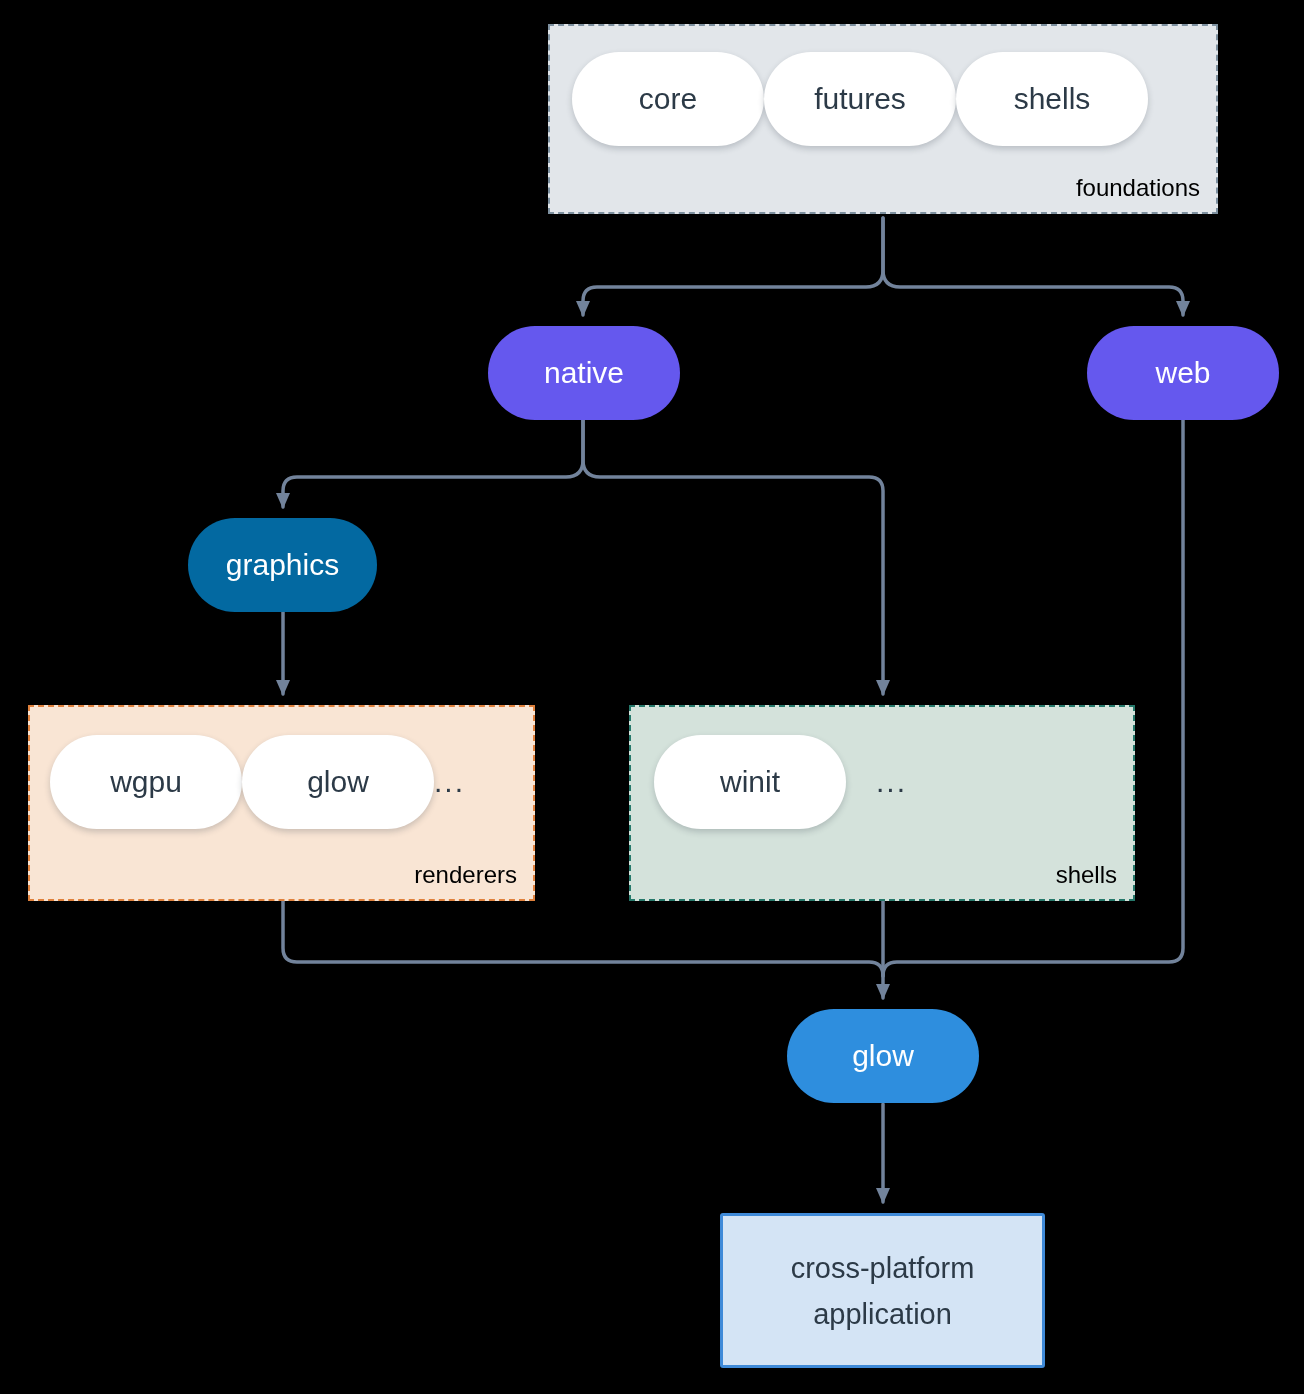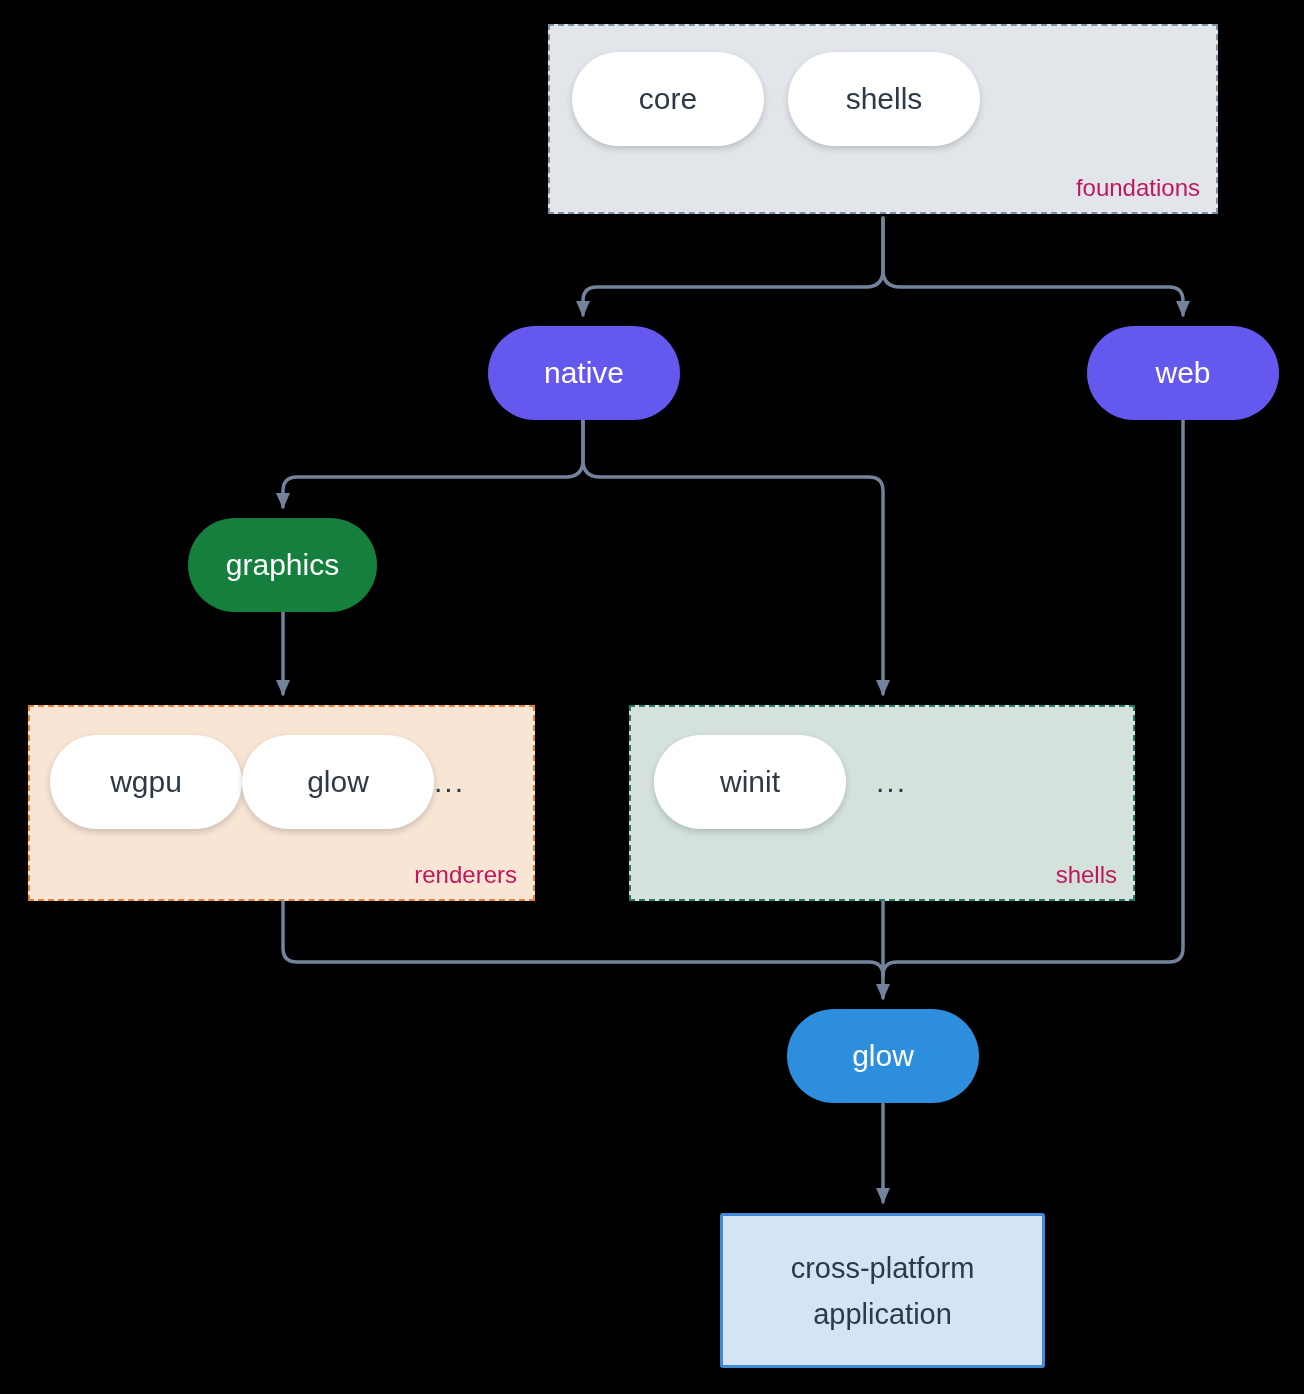--- a/index.html
+++ b/index.html
@@ -7,28 +7,28 @@
     position:relative;width:1304px;height:1394px;background:#000000;
     font-family:"Liberation Sans", sans-serif;overflow:hidden;
   }
   svg.edges{position:absolute;left:0;top:0;}
   .edge{stroke:#72839b;stroke-width:3.5;fill:none;stroke-linecap:round;}
 
   .groupbox{position:absolute;box-sizing:border-box;}
   .groupbox .pillrow{display:flex;flex-direction:row;align-items:flex-start;}
   .grouplabel{
     position:absolute;right:16px;bottom:10px;
-    font-size:24px;color:#be185d;
+    font-size:24px;color:#000000;
   }
 
   .foundations{
     left:548px;top:24px;width:670px;height:190px;
     background:#e2e6ea;border:2px dashed #7e91a0;
   }
-  .foundations .pillrow{padding:26px 0 0 22px;gap:24px;}
+  .foundations .pillrow{padding:26px 0 0 22px;}
 
   .renderers{
     left:28px;top:705px;width:507px;height:196px;
     background:#f9e5d4;border:2px dashed #e0813c;
   }
   .renderers .pillrow{padding:28px 0 0 20px;}
 
   .shells{
     left:629px;top:705px;width:506px;height:196px;
     background:#d4e2db;border:2px dashed #26796b;
@@ -40,21 +40,21 @@
     display:flex;align-items:center;justify-content:center;
     font-size:30px;
   }
   .pill.white{
     background:#ffffff;color:#2c3a47;
     box-shadow:0 3px 6px rgba(40,52,64,0.22);
   }
   .pill.solid{position:absolute;color:#ffffff;}
   .native{left:488px;top:326px;background:#6558ee;}
   .web{left:1087px;top:326px;background:#6558ee;}
-  .graphics{left:188px;top:518px;width:189px;background:#15803d;}
+  .graphics{left:188px;top:518px;width:189px;background:#0369a1;}
   .iced{left:787px;top:1009px;background:#2e8ede;}
 
   .ellipsis{
     height:94px;display:flex;align-items:center;
     font-size:30px;color:#2c3a47;letter-spacing:2px;
   }
 
   .appbox{
     position:absolute;left:720px;top:1213px;width:325px;height:155px;
     box-sizing:border-box;background:#d4e4f5;border:3px solid #3f8ad8;border-radius:3px;
@@ -81,20 +81,23 @@
     <path class="edge" d="M283,901 L283,948 Q283,962 297,962 L869,962 Q883,962 883,976"></path>
     <path class="edge" d="M1183,420 L1183,948 Q1183,962 1169,962 L897,962 Q883,962 883,976"></path>
     <path class="edge" d="M883,901 L883,998 " marker-end="url(#arrow)"></path>
     <path class="edge" d="M883,1104 L883,1202" marker-end="url(#arrow)"></path>
   </svg>
 
   <div class="groupbox foundations">
     <div class="pillrow">
       <div class="pill white">
         <span>core</span>
+      </div>
+      <div class="pill white">
+        <span>futures</span>
       </div>
       <div class="pill white">
         <span>shells</span>
       </div>
     </div>
     <div class="grouplabel">foundations</div>
   </div>
 
   <div class="pill solid web">
     <span>web</span>

